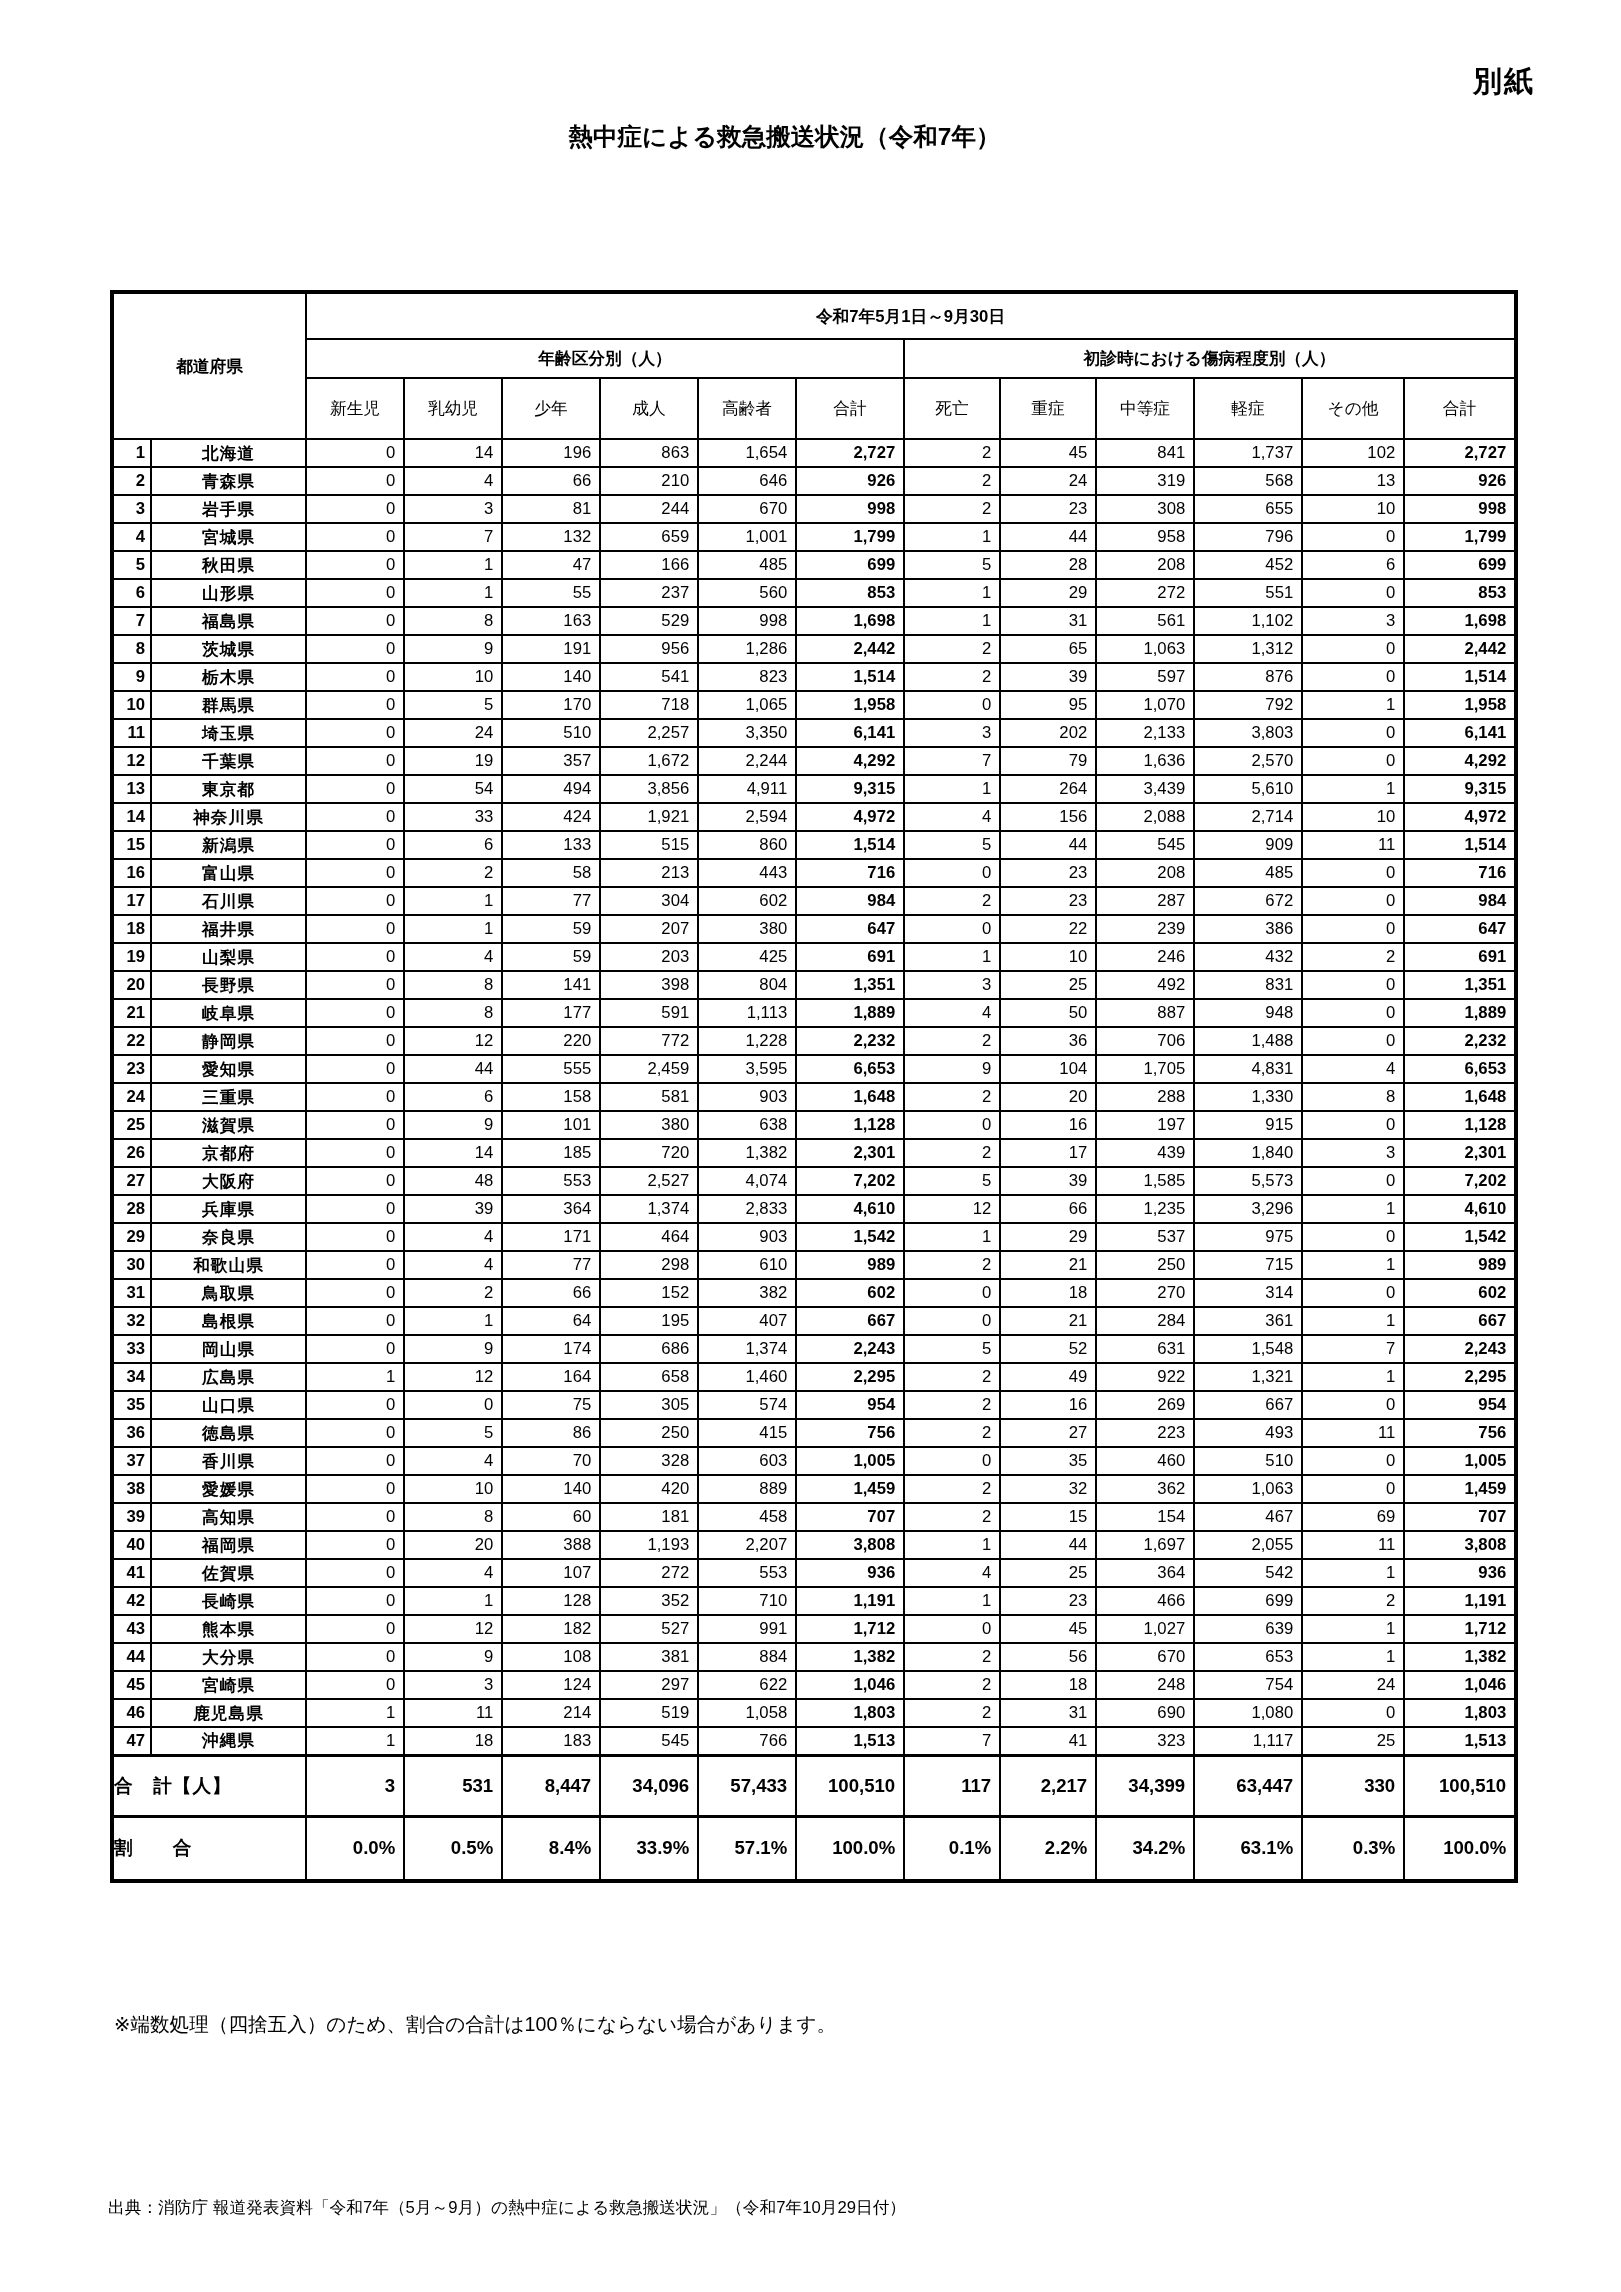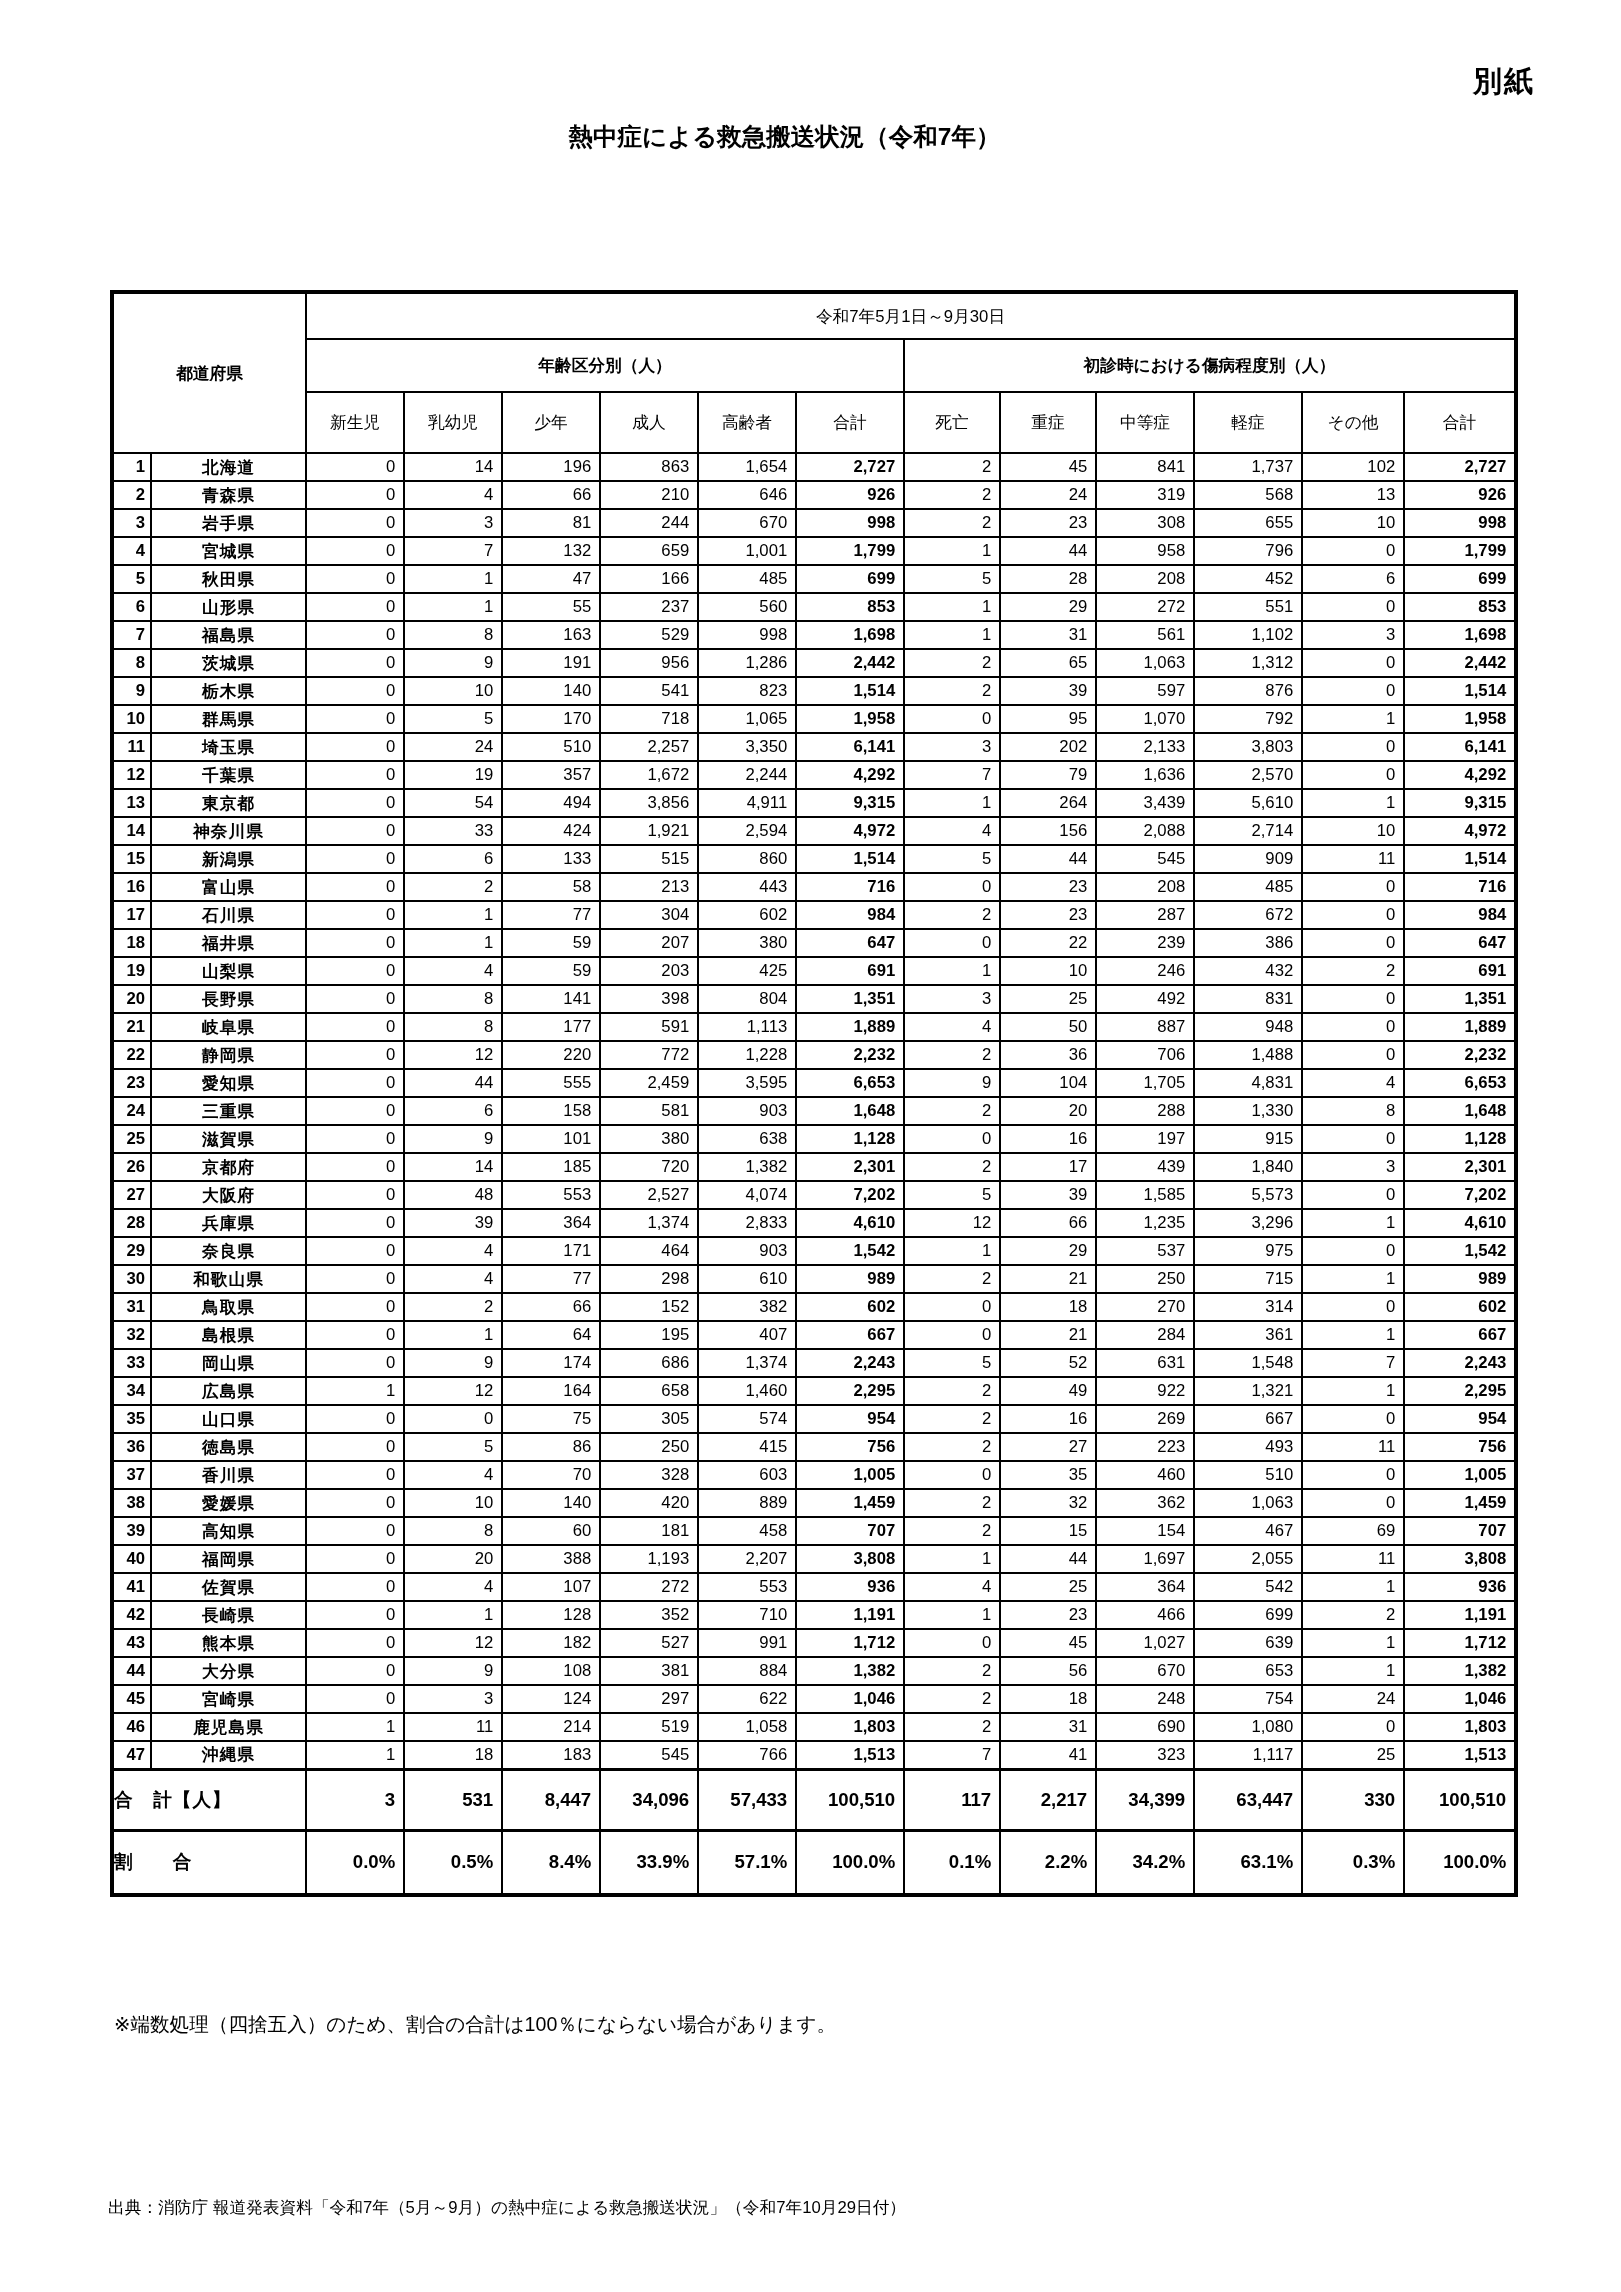--- a/index.html
+++ b/index.html
@@ -51,29 +51,29 @@
   }
   
   th.h-pref {
     font-size: 19.6px;
     font-weight: bold;
     border-right: 2.9px solid #000;
     border-bottom: 2.9px solid #000;
   }
   th.h-period {
     font-size: 20.6px;
-    font-weight: normal;
+    font-weight: bold;
     height: 47px;
     border-bottom: 2.9px solid #000;
     margin-left: 16px;
   }
   th.h-group {
     font-size: 19.6px;
     font-weight: bold;
-    height: 53px;
+    height: 39px;
     border-bottom: 2.9px solid #000;
   }
   th.h-col {
     font-size: 16.7px;
     font-weight: normal;
     height: 61px;
     border-bottom: 3.9px solid #000;
   }
   .thickL { border-left: 2.9px solid #000 !important; }
   

